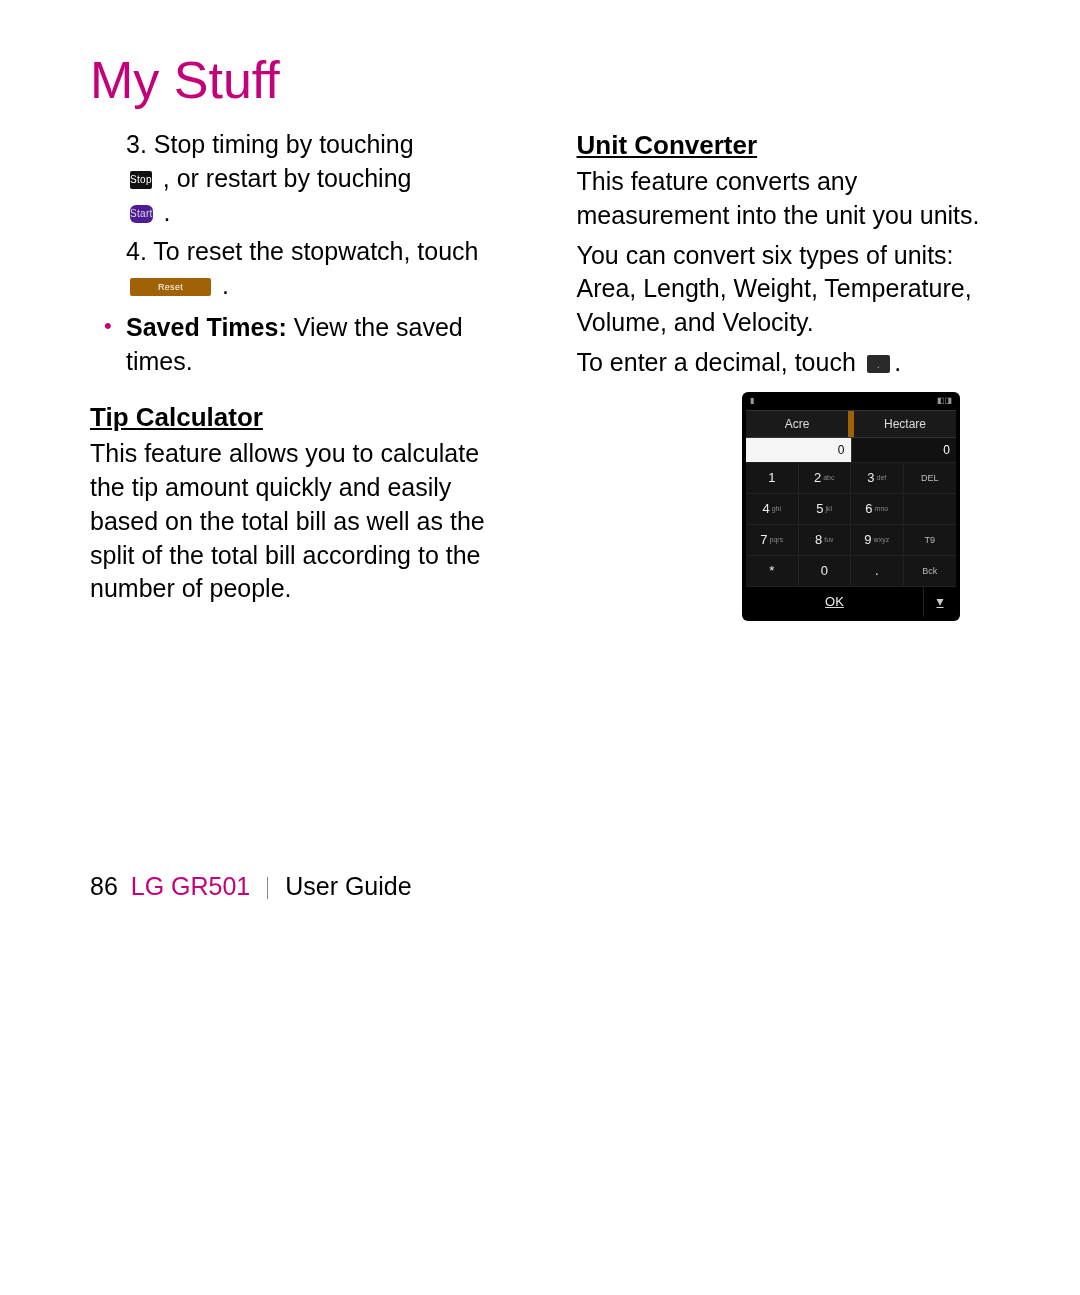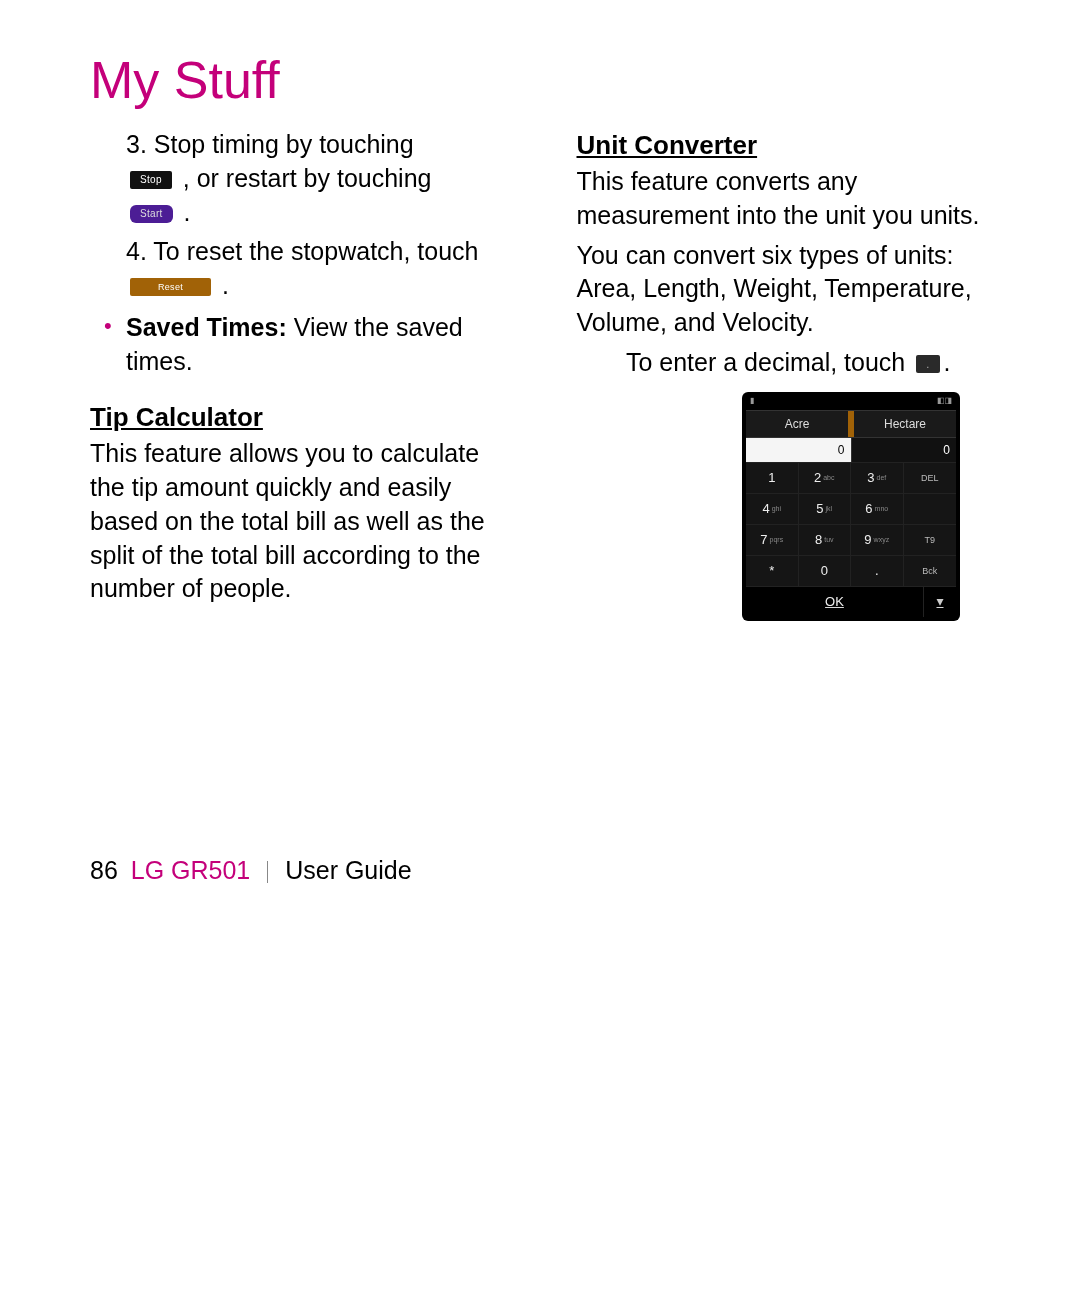--- a/index.html
+++ b/index.html
@@ -2,29 +2,29 @@
 <html><head>
 <meta charset="utf-8">
 <style>
   html,body{margin:0;padding:0;background:#fff;font-family:"Segoe UI",Arial,Helvetica,sans-serif;color:#000;}
   .page{width:1080px;height:961px;box-sizing:border-box;padding:50px 80px 40px 90px;position:relative;}
   h1.title{font-size:52px;font-weight:400;color:#c4007a;margin:0 0 18px 0;letter-spacing:0;}
   .columns{display:flex;gap:63px;}
   .col{flex:1;font-size:25px;line-height:1.35;}
   .indent-block{padding-left:36px;}
   .num{display:inline;}
-  .btn-chip{display:inline-block;vertical-align:middle;background:#111;color:#fff;font-size:10px;height:18px;line-height:18px;padding:0 10px;border-radius:2px;margin:0 4px;font-family:Arial,sans-serif;letter-spacing:0.3px;}
+  .btn-chip{display:inline-block;vertical-align:middle;background:#111;color:#fff;font-size:10px;height:18px;line-height:18px;padding:0 0;border-radius:2px;margin:0 4px;font-family:Arial,sans-serif;letter-spacing:0.3px;}
   .btn-chip.light{background:#4c1d95;color:#ddd;border-radius:6px;}
   .btn-chip.wide{padding:0 28px;background:#a16207;font-size:9px;}
   .btn-chip.dot{padding:0 10px;background:#2a2a2a;color:#aaa;font-size:11px;}
   .bullet-line{padding-left:36px;position:relative;margin-top:8px;}
   .bullet-line::before{content:"•";color:#c4007a;position:absolute;left:14px;top:0;font-size:22px;}
   .subhead{font-weight:700;font-size:26px;margin:22px 0 2px 0;text-decoration:underline;}
   .p{margin:0 0 4px 0;}
-  .footer{position:absolute;left:90px;bottom:76px;font-size:25px;}
+  .footer{position:absolute;left:90px;bottom:60px;font-size:25px;}
   .footer .pg{color:#000;}
   .footer .model{color:#c4007a;margin-left:6px;}
   .footer .sep{display:inline-block;width:1px;height:22px;background:#888;vertical-align:middle;margin:0 10px;}
   
   .phone{width:210px;background:#000;border-radius:6px;padding:4px;color:#d8d8d8;font-family:Arial,sans-serif;margin-top:12px;margin-left:auto;margin-right:40px;}
   .ph-status{height:14px;display:flex;justify-content:space-between;font-size:8px;color:#999;padding:0 4px;}
   .ph-header{display:flex;align-items:center;gap:8px;padding:4px 6px;}
   .ph-back{width:22px;height:20px;background:#454545;border-radius:3px;position:relative;}
   .ph-back::before{content:"";position:absolute;left:4px;top:5px;border:5px solid transparent;border-right-color:#ccc;}
   .ph-title{flex:1;text-align:center;font-size:14px;color:#eee;}
@@ -72,21 +72,21 @@
       </div>
 
       <div class="subhead">Tip Calculator</div>
       <div class="p">This feature allows you to calculate the tip amount quickly and easily based on the total bill as well as the split of the total bill according to the number of people.</div>
     </div>
 
     <div class="col">
       <div class="subhead" style="margin-top:0;">Unit Converter</div>
       <div class="p">This feature converts any measurement into the unit you units.</div>
       <div class="p" style="margin-top:6px;">You can convert six types of units: Area, Length, Weight, Temperature, Volume, and Velocity.</div>
-      <div class="p" style="margin-top:6px;text-align:center;">
+      <div class="p" style="margin-top:6px;">
         <span>To enter a decimal, touch </span><span class="btn-chip dot">.</span><span>.</span>
       </div>
 
       <div class="phone">
         <div class="ph-status">
             <span>▮</span>
             <span>◧◨</span>
           </div>
         <div class="ph-units">
           <div class="ph-unit">Acre</div>

